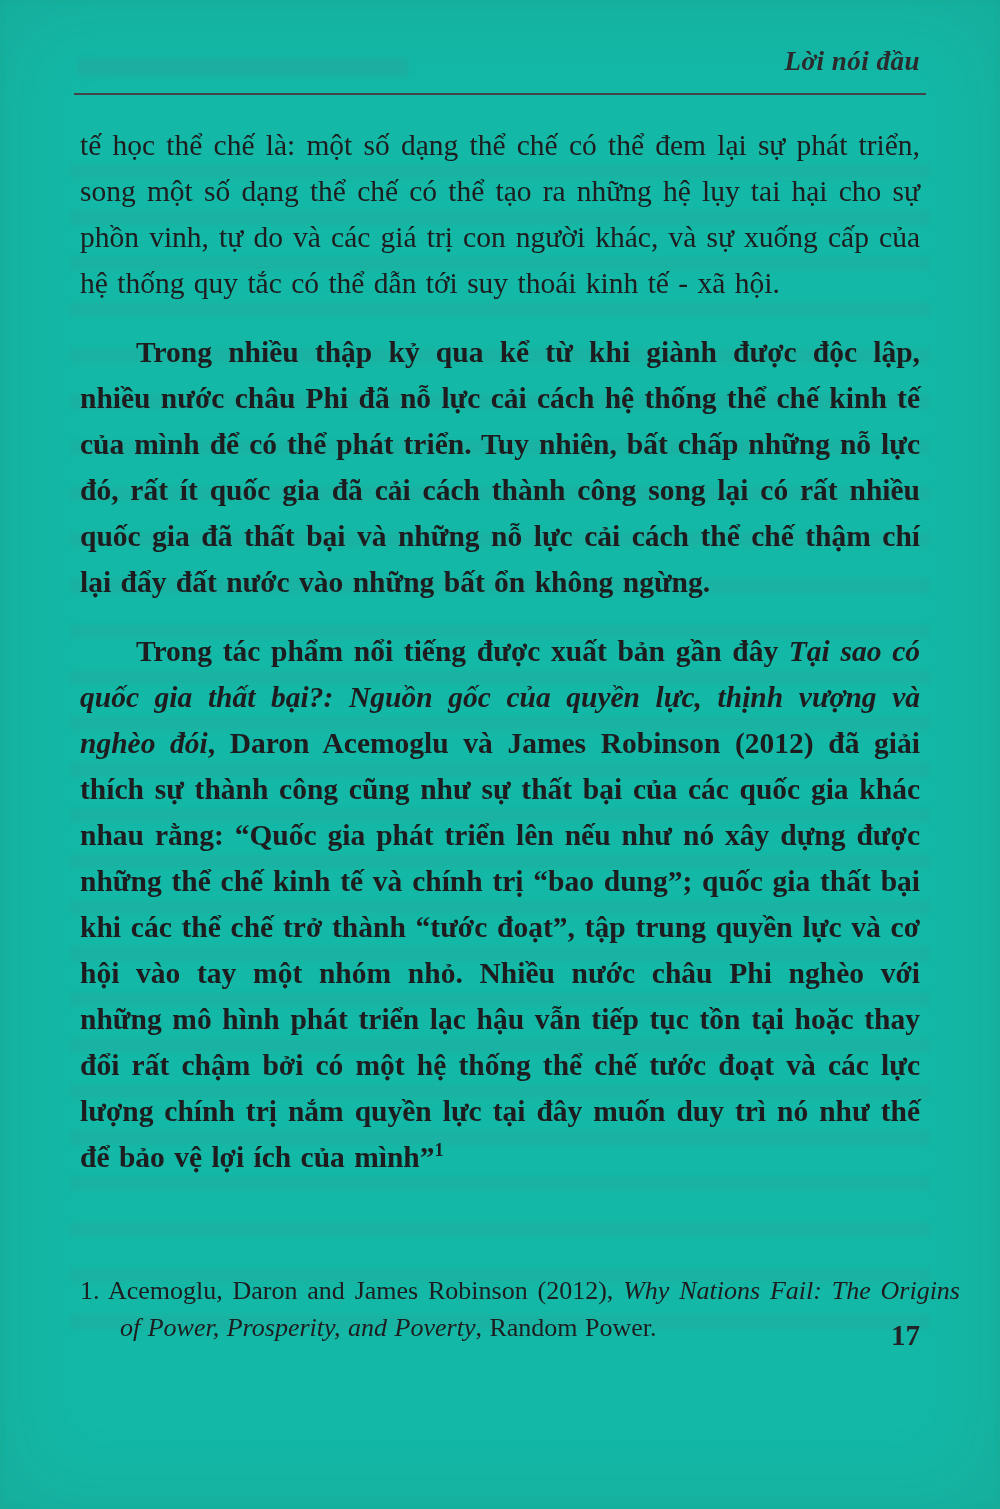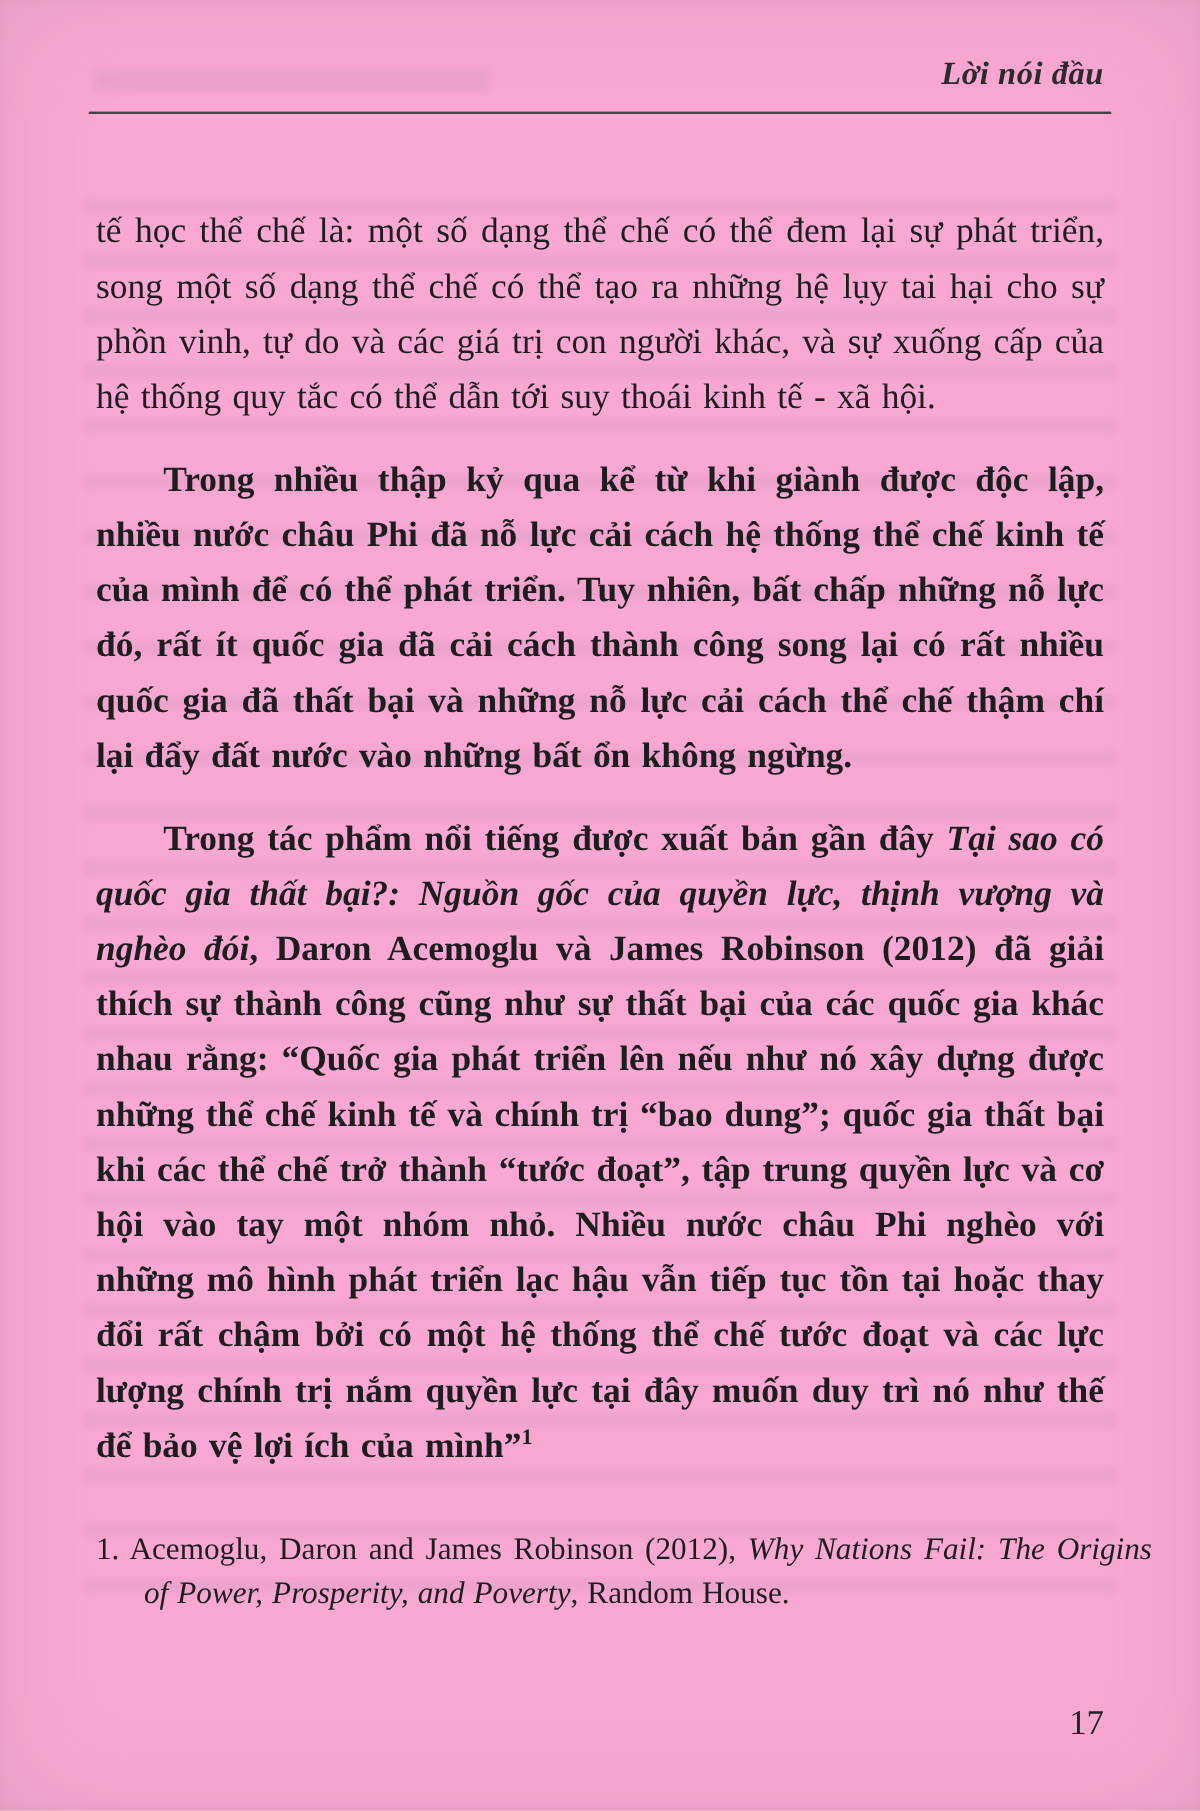--- a/index.html
+++ b/index.html
@@ -5,21 +5,21 @@
   html, body {
     margin: 0;
     padding: 0;
     background: #e8e5de;
   }
   .page {
     position: relative;
     width: 1000px;
     height: 1509px;
     margin: 0 auto;
-    background: #f9a8d4;
+    background: #14b8a6;
     box-shadow: inset 0 0 90px rgba(60,55,45,0.10), inset 0 0 8px rgba(60,55,45,0.05);
     font-family: "Liberation Serif", "DejaVu Serif", serif;
     color: #1d1c1e;
     overflow: hidden;
   }
   
   .bleed {
     position: absolute;
     left: 70px;
     right: 70px;
@@ -65,21 +65,20 @@
   }
   .body-text {
     position: absolute;
     top: 122px;
     left: 80px;
     width: 840px;
     font-size: 29.5px;
     line-height: 46px;
     text-align: justify;
     word-spacing: 2px;
-    margin-top: 48px;
   }
   .body-text p.para {
     margin: 0 0 23px 0;
   }
   .body-text p.para.indent {
     text-indent: 56px;
     font-weight: bold;
   }
   .italic {
     font-style: italic;
@@ -95,41 +94,42 @@
     width: 840px;
     font-size: 26px;
     line-height: 37px;
     text-align: justify;
     padding-left: 40px;
     text-indent: -40px;
     word-spacing: 1px;
   }
   .page-number {
     position: absolute;
-    top: 1420px;
+    top: 1319px;
     right: 80px;
     font-size: 29px;
     color: #232226;
+    font-weight: bold;
   }
 </style>
 </head>
 <body>
 
 <div class="page">
 
   <div class="bleed-header"></div>
   <div class="bleed"></div>
 
   <div class="running-header">Lời nói đầu</div>
 
   <div class="header-rule"></div>
 
   <div class="body-text">
       <p class="para"><span>tế học thể chế là: một số dạng thể chế có thể đem lại sự phát triển, song một số dạng thể chế có thể tạo ra những hệ lụy tai hại cho sự phồn vinh, tự do và các giá trị con người khác, và sự xuống cấp của hệ thống quy tắc có thể dẫn tới suy thoái kinh tế - xã hội.</span></p>
       <p class="para indent"><span>Trong nhiều thập kỷ qua kể từ khi giành được độc lập, nhiều nước châu Phi đã nỗ lực cải cách hệ thống thể chế kinh tế của mình để có thể phát triển. Tuy nhiên, bất chấp những nỗ lực đó, rất ít quốc gia đã cải cách thành công song lại có rất nhiều quốc gia đã thất bại và những nỗ lực cải cách thể chế thậm chí lại đẩy đất nước vào những bất ổn không ngừng.</span></p>
       <p class="para indent"><span>Trong tác phẩm nổi tiếng được xuất bản gần đây </span><span class="italic">Tại sao có quốc gia thất bại?: Nguồn gốc của quyền lực, thịnh vượng và nghèo đói</span><span>, Daron Acemoglu và James Robinson (2012) đã giải thích sự thành công cũng như sự thất bại của các quốc gia khác nhau rằng: “Quốc gia phát triển lên nếu như nó xây dựng được những thể chế kinh tế và chính trị “bao dung”; quốc gia thất bại khi các thể chế trở thành “tước đoạt”, tập trung quyền lực và cơ hội vào tay một nhóm nhỏ. Nhiều nước châu Phi nghèo với những mô hình phát triển lạc hậu vẫn tiếp tục tồn tại hoặc thay đổi rất chậm bởi có một hệ thống thể chế tước đoạt và các lực lượng chính trị nắm quyền lực tại đây muốn duy trì nó như thế để bảo vệ lợi ích của mình”</span><sup>1</sup></p>
     </div>
 
-  <div class="footnote"><span>1. Acemoglu, Daron and James Robinson (2012), </span><span class="italic">Why Nations Fail: The Origins of Power, Prosperity, and Poverty</span><span>, Random House.</span></div>
+  <div class="footnote"><span>1. Acemoglu, Daron and James Robinson (2012), </span><span class="italic">Why Nations Fail: The Origins of Power, Prosperity, and Poverty</span><span>, Random Power.</span></div>
 
   <div class="page-number">17</div>
 
 </div>
 
 </body></html>

